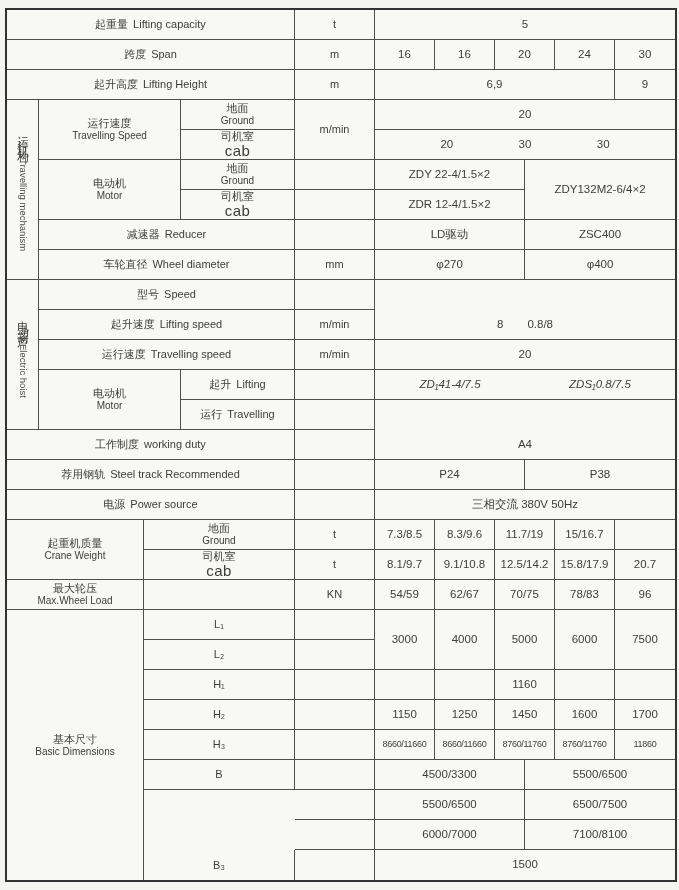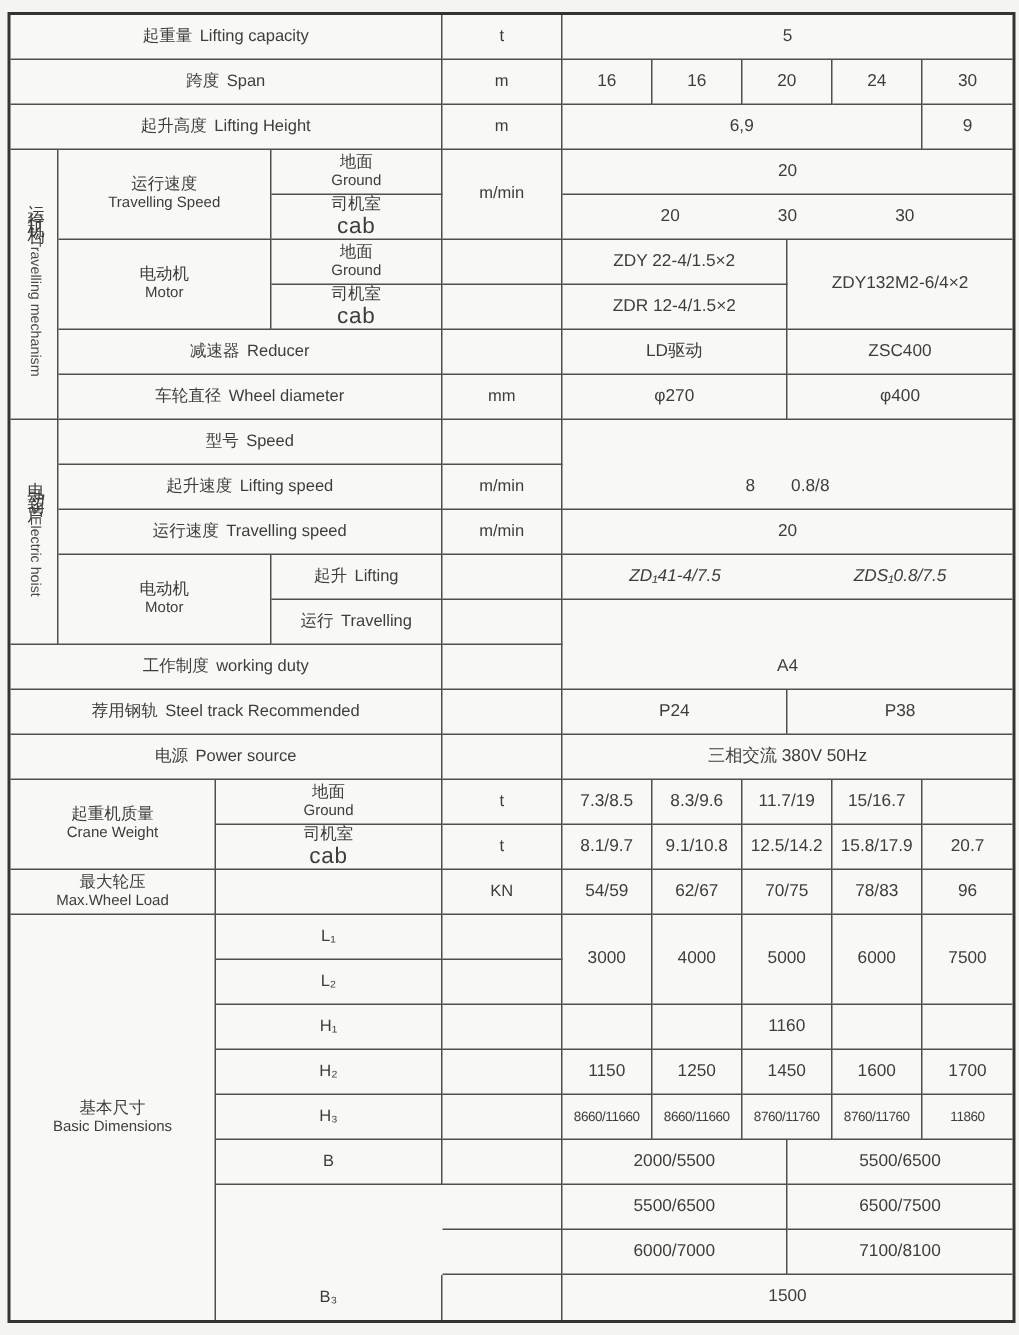--- a/index.html
+++ b/index.html
@@ -272,21 +272,21 @@
   <div class="c" style="grid-area:25/3/26/5">H₃</div>
   <div class="c" style="grid-area:25/5/26/6"></div>
   <div class="c sm" style="grid-area:25/6/26/7">8660/11660</div>
   <div class="c sm" style="grid-area:25/7/26/8">8660/11660</div>
   <div class="c sm" style="grid-area:25/8/26/10">8760/11760</div>
   <div class="c sm" style="grid-area:25/10/26/11">8760/11760</div>
   <div class="c sm no-r" style="grid-area:25/11/26/12">11860</div>
 
   <div class="c" style="grid-area:26/3/27/5">B</div>
   <div class="c" style="grid-area:26/5/27/6"></div>
-  <div class="c val" style="grid-area:26/6/27/9">2000/5500</div>
+  <div class="c val" style="grid-area:26/6/27/9">4500/3300</div>
   <div class="c val no-r" style="grid-area:26/9/27/12">5500/6500</div>
 
   <div class="c" style="grid-area:27/5/28/6"></div>
   <div class="c val" style="grid-area:27/6/28/9">5500/6500</div>
   <div class="c val no-r" style="grid-area:27/9/28/12">6500/7500</div>
 
   <div class="c" style="grid-area:28/5/29/6"></div>
   <div class="c val" style="grid-area:28/6/29/9">6000/7000</div>
   <div class="c val no-r" style="grid-area:28/9/29/12">7100/8100</div>
 

